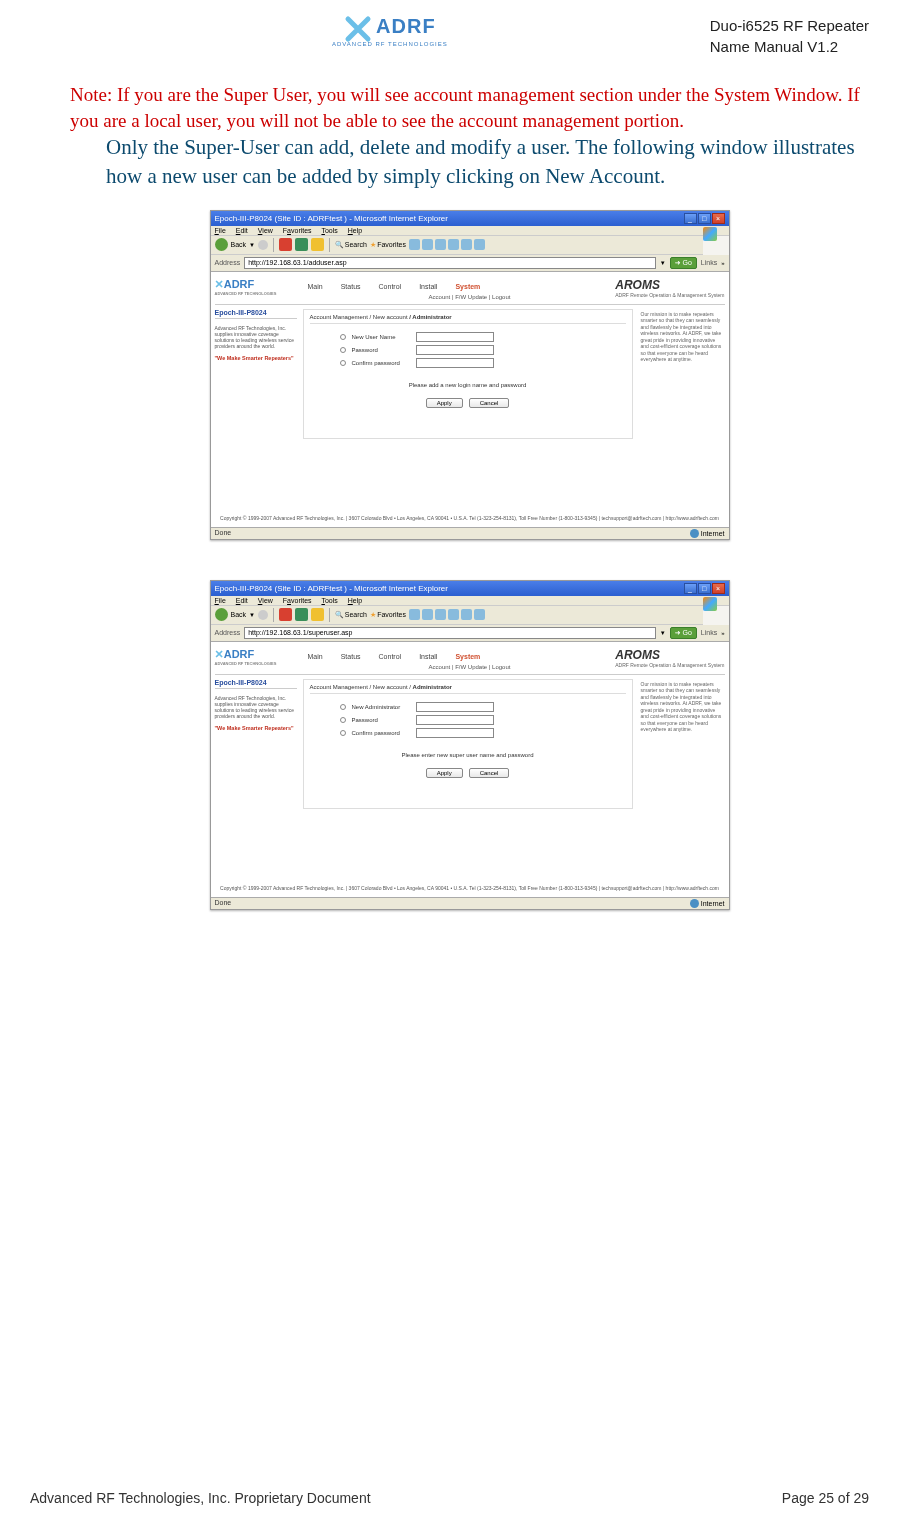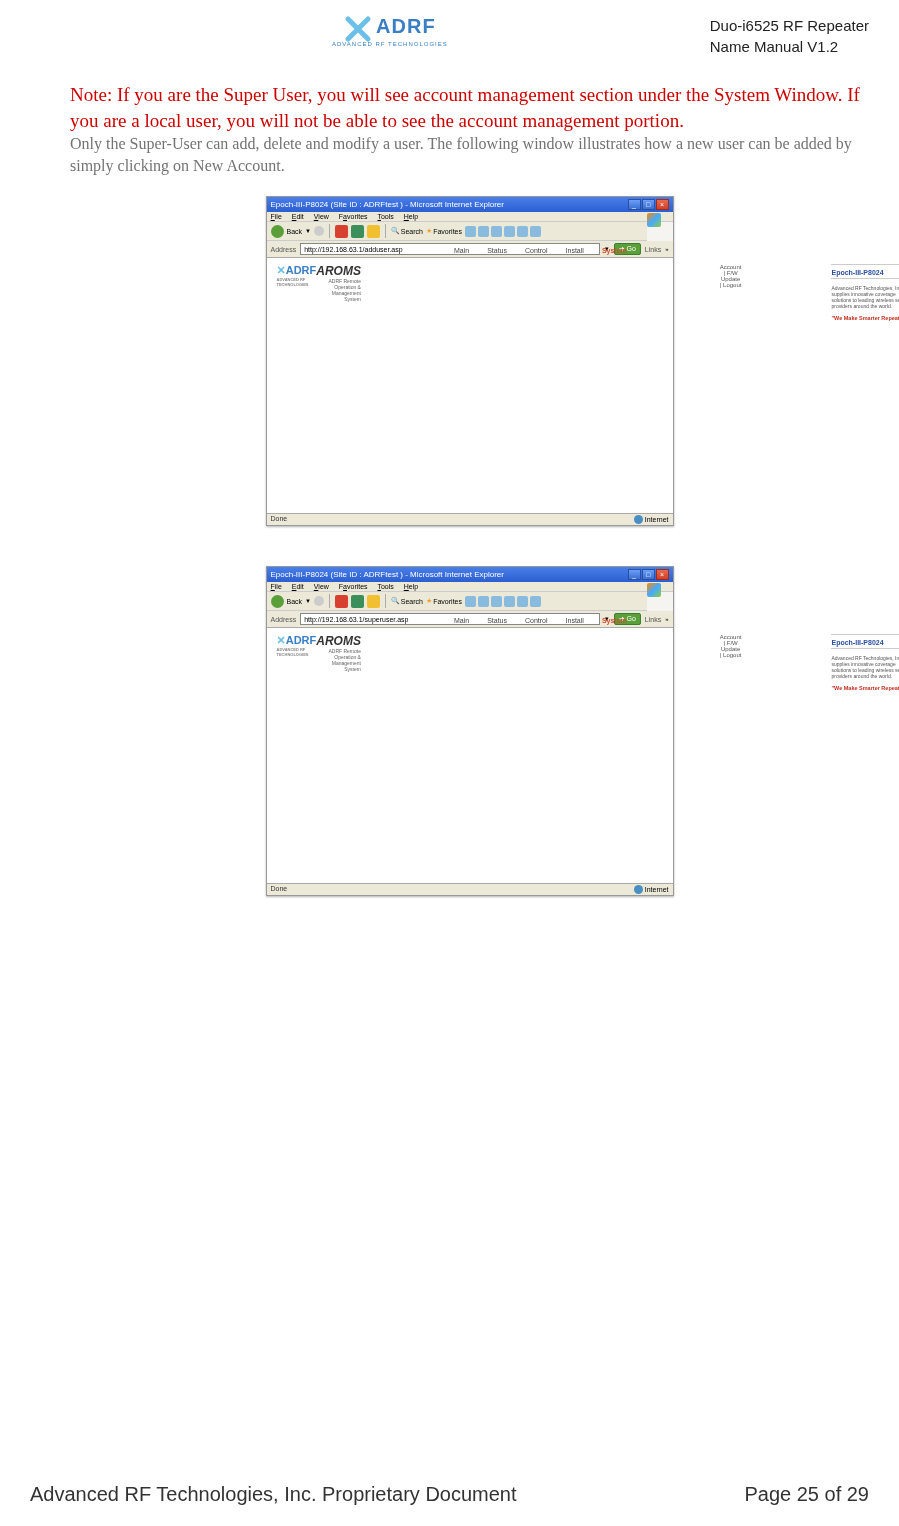--- a/index.html
+++ b/index.html
@@ -55,32 +55,33 @@
       color: #222;
       text-align: left;
       line-height: 1.4;
     }
     .note-red {
       color: #cc0000;
       font-size: 19px;
       line-height: 1.35;
     }
     .body-text {
-      color: #737373;
-      font-size: 16px;
+      color: #0c4a6e;
+      font-size: 21px;
       line-height: 1.35;
       margin-bottom: 20px;
+      margin-left: 36px;
     }
     .screenshot-wrap {
       text-align: center;
       margin: 0 0 40px 0;
     }
     .ie-window {
       display: inline-block;
-      width: 408px;
+      width: 520px;
       border: 1px solid #999;
       box-shadow: 0 1px 2px rgba(0,0,0,0.3);
       font-family: Tahoma, Arial, sans-serif;
       font-size: 7px;
       background: #f5f4f0;
       text-align: left;
     }
     .titlebar {
       background: linear-gradient(to bottom, #4a7ee8, #2b5fd0);
       color: #fff;
@@ -160,24 +161,24 @@
       background: #5a9f3a;
       color: #fff;
       font-size: 7px;
       padding: 1px 4px;
       border: 1px solid #3a7f2a;
       border-radius: 2px;
     }
     .addr-links { font-size: 7px; color: #555; }
     .content-area {
       background: #fff;
-      padding: 6px 10px;
+      padding: 6px 4px;
       min-height: 255px;
       display: flex;
-      flex-direction: row;
+      flex-direction: column;
     }
     .content-top {
       display: flex;
       justify-content: space-between;
       align-items: flex-start;
       margin-bottom: 2px;
     }
     .adrf-logo-small {
       font-family: Arial; font-size: 11px; font-weight: bold; color: #3a7fc4;
     }
@@ -282,21 +283,21 @@
     .status-right { display: flex; align-items: center; gap: 2px; }
     .globe-icon { width: 9px; height: 9px; background: #4a8fc4; border-radius: 50%; }
     .page-footer {
       position: absolute;
       bottom: 20px;
       left: 30px;
       right: 30px;
       display: flex;
       justify-content: space-between;
       font-family: 'Trebuchet MS', Arial, sans-serif;
-      font-size: 20px;
+      font-size: 14px;
       color: #333;
       text-align: center;
     }
   </style>
 </head>
 <body>
 
 <div class="page">
   <div class="header">
     <div class="logo-wrap">

